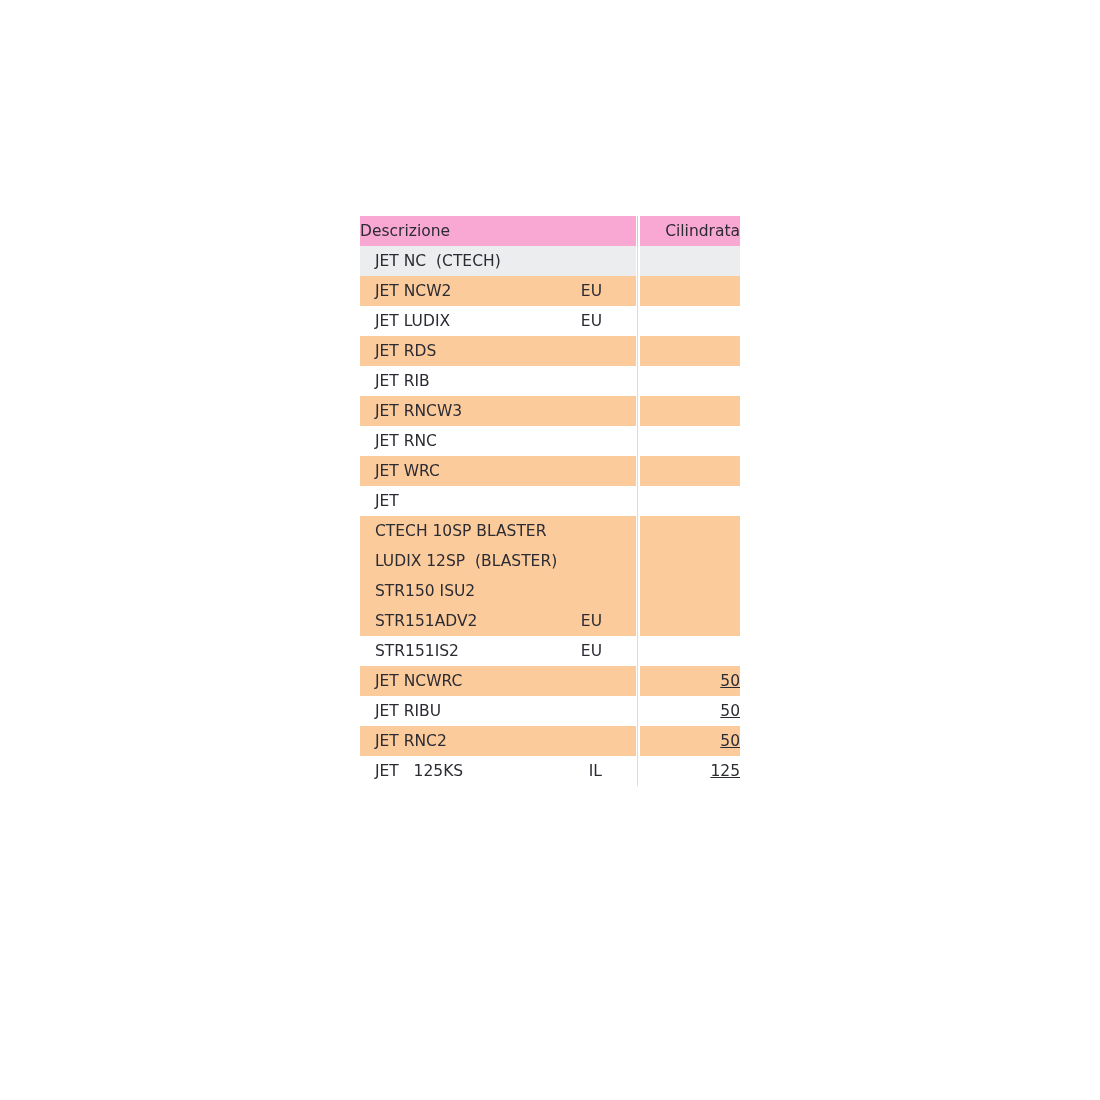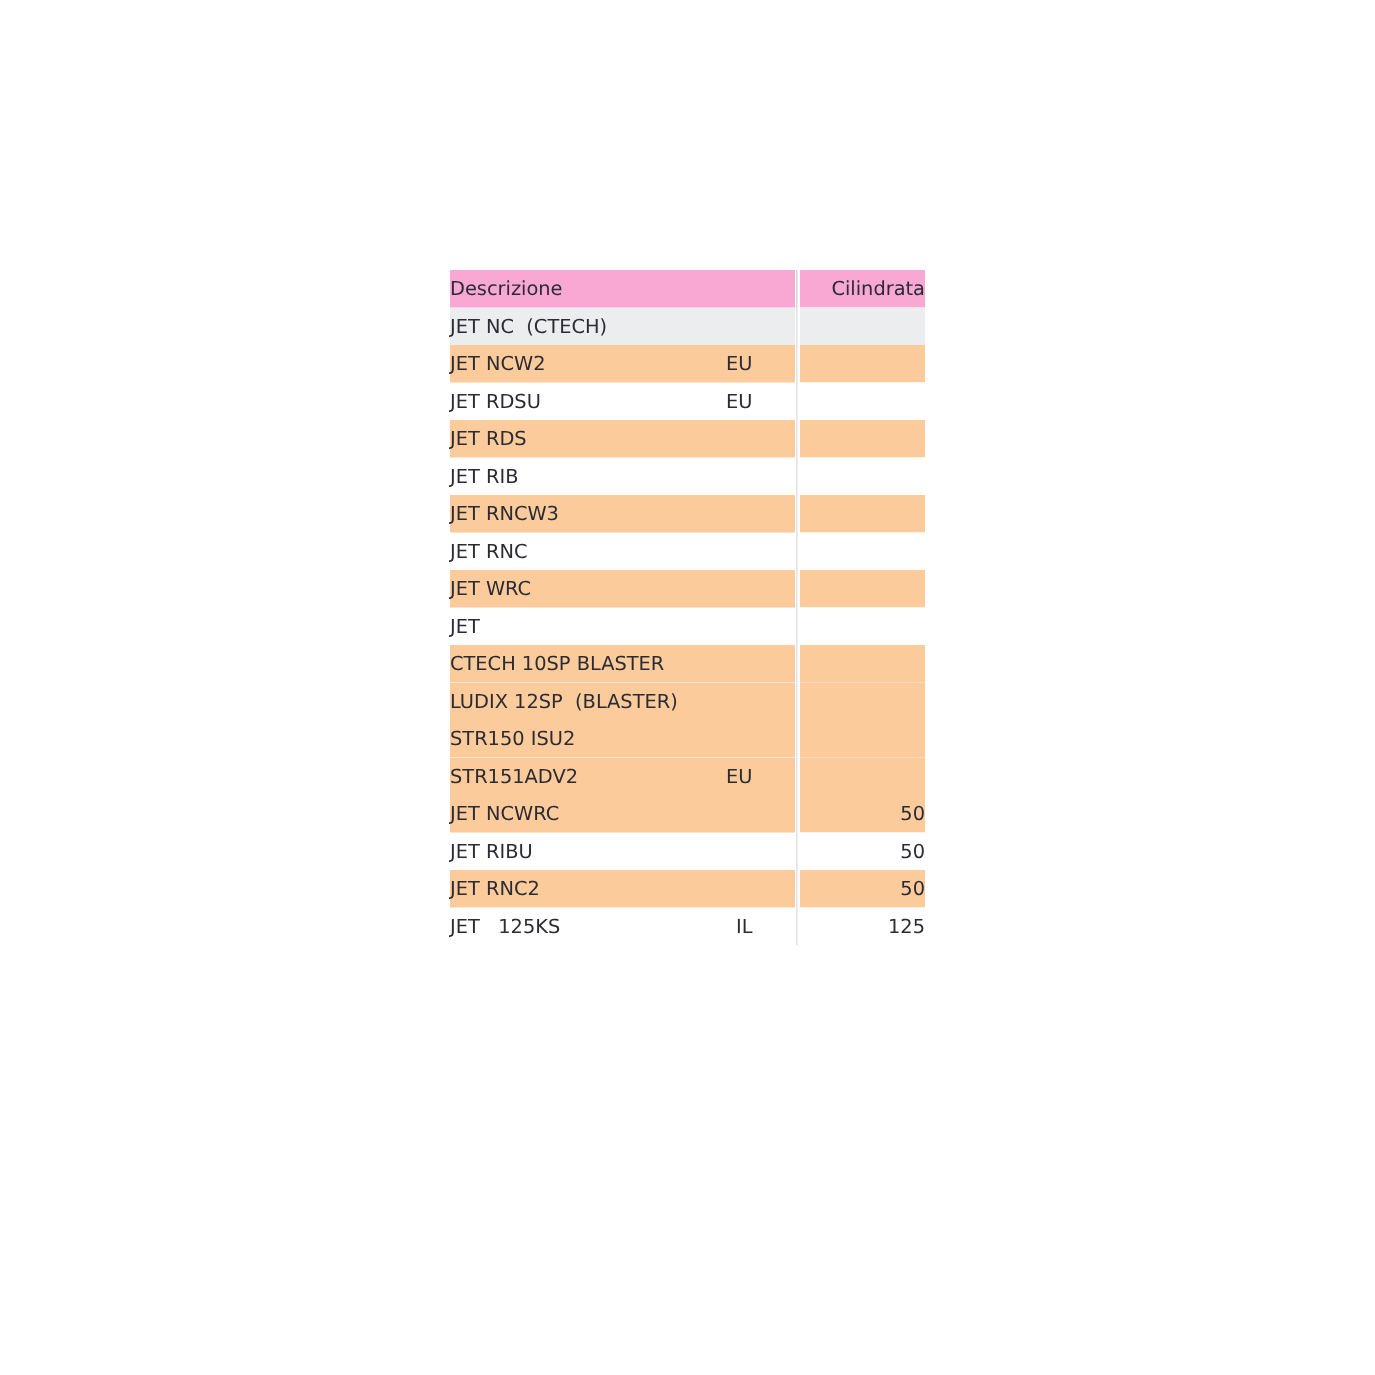--- a/index.html
+++ b/index.html
@@ -79,31 +79,33 @@
   thead .divider-cell::after { background: #c9ced2; }
 
   
   td.c-desc {
     text-align: left;
     padding-left: 2px;
     position: relative;
   }
   td.c-desc .desc-label {
     display: inline-block;
+    padding-left: 15px;
   }
   td.c-desc .desc-code {
     position: absolute;
     right: 34px;
     top: 0;
     text-align: right;
   }
 
   td.c-cil {
     text-align: right;
     padding-right: 1px;
+    text-decoration: underline;
   }
 
   
   tr.row-grey   td.c-desc,
   tr.row-grey   td.c-cil   { background: #ebedee; }
   tr.row-orange td.c-desc,
   tr.row-orange td.c-cil   { background: #fbcb9c; margin-left: 14px; }
   tr.row-white  td.c-desc,
   tr.row-white  td.c-cil   { background: #ffffff; }
 </style>
@@ -129,21 +131,21 @@
           <td class="c-desc"><span class="desc-label">JET NC  (CTECH)</span><span class="desc-code"></span></td>
           <td class="divider-cell"></td>
           <td class="c-cil"></td>
         </tr>
         <tr class="row-orange">
           <td class="c-desc"><span class="desc-label">JET NCW2</span><span class="desc-code">EU</span></td>
           <td class="divider-cell"></td>
           <td class="c-cil"></td>
         </tr>
         <tr class="row-white">
-          <td class="c-desc"><span class="desc-label">JET RDSU</span><span class="desc-code">EU</span></td>
+          <td class="c-desc"><span class="desc-label">JET LUDIX</span><span class="desc-code">EU</span></td>
           <td class="divider-cell"></td>
           <td class="c-cil"></td>
         </tr>
         <tr class="row-orange">
           <td class="c-desc"><span class="desc-label">JET RDS</span><span class="desc-code"></span></td>
           <td class="divider-cell"></td>
           <td class="c-cil"></td>
         </tr>
         <tr class="row-white">
           <td class="c-desc"><span class="desc-label">JET RIB</span><span class="desc-code"></span></td>
@@ -180,20 +182,25 @@
           <td class="divider-cell"></td>
           <td class="c-cil"></td>
         </tr>
         <tr class="row-orange">
           <td class="c-desc"><span class="desc-label">STR150 ISU2</span><span class="desc-code"></span></td>
           <td class="divider-cell"></td>
           <td class="c-cil"></td>
         </tr>
         <tr class="row-orange">
           <td class="c-desc"><span class="desc-label">STR151ADV2</span><span class="desc-code">EU</span></td>
+          <td class="divider-cell"></td>
+          <td class="c-cil"></td>
+        </tr>
+        <tr class="row-white">
+          <td class="c-desc"><span class="desc-label">STR151IS2</span><span class="desc-code">EU</span></td>
           <td class="divider-cell"></td>
           <td class="c-cil"></td>
         </tr>
         <tr class="row-orange">
           <td class="c-desc"><span class="desc-label">JET NCWRC</span><span class="desc-code"></span></td>
           <td class="divider-cell"></td>
           <td class="c-cil">50</td>
         </tr>
         <tr class="row-white">
           <td class="c-desc"><span class="desc-label">JET RIBU</span><span class="desc-code"></span></td>

